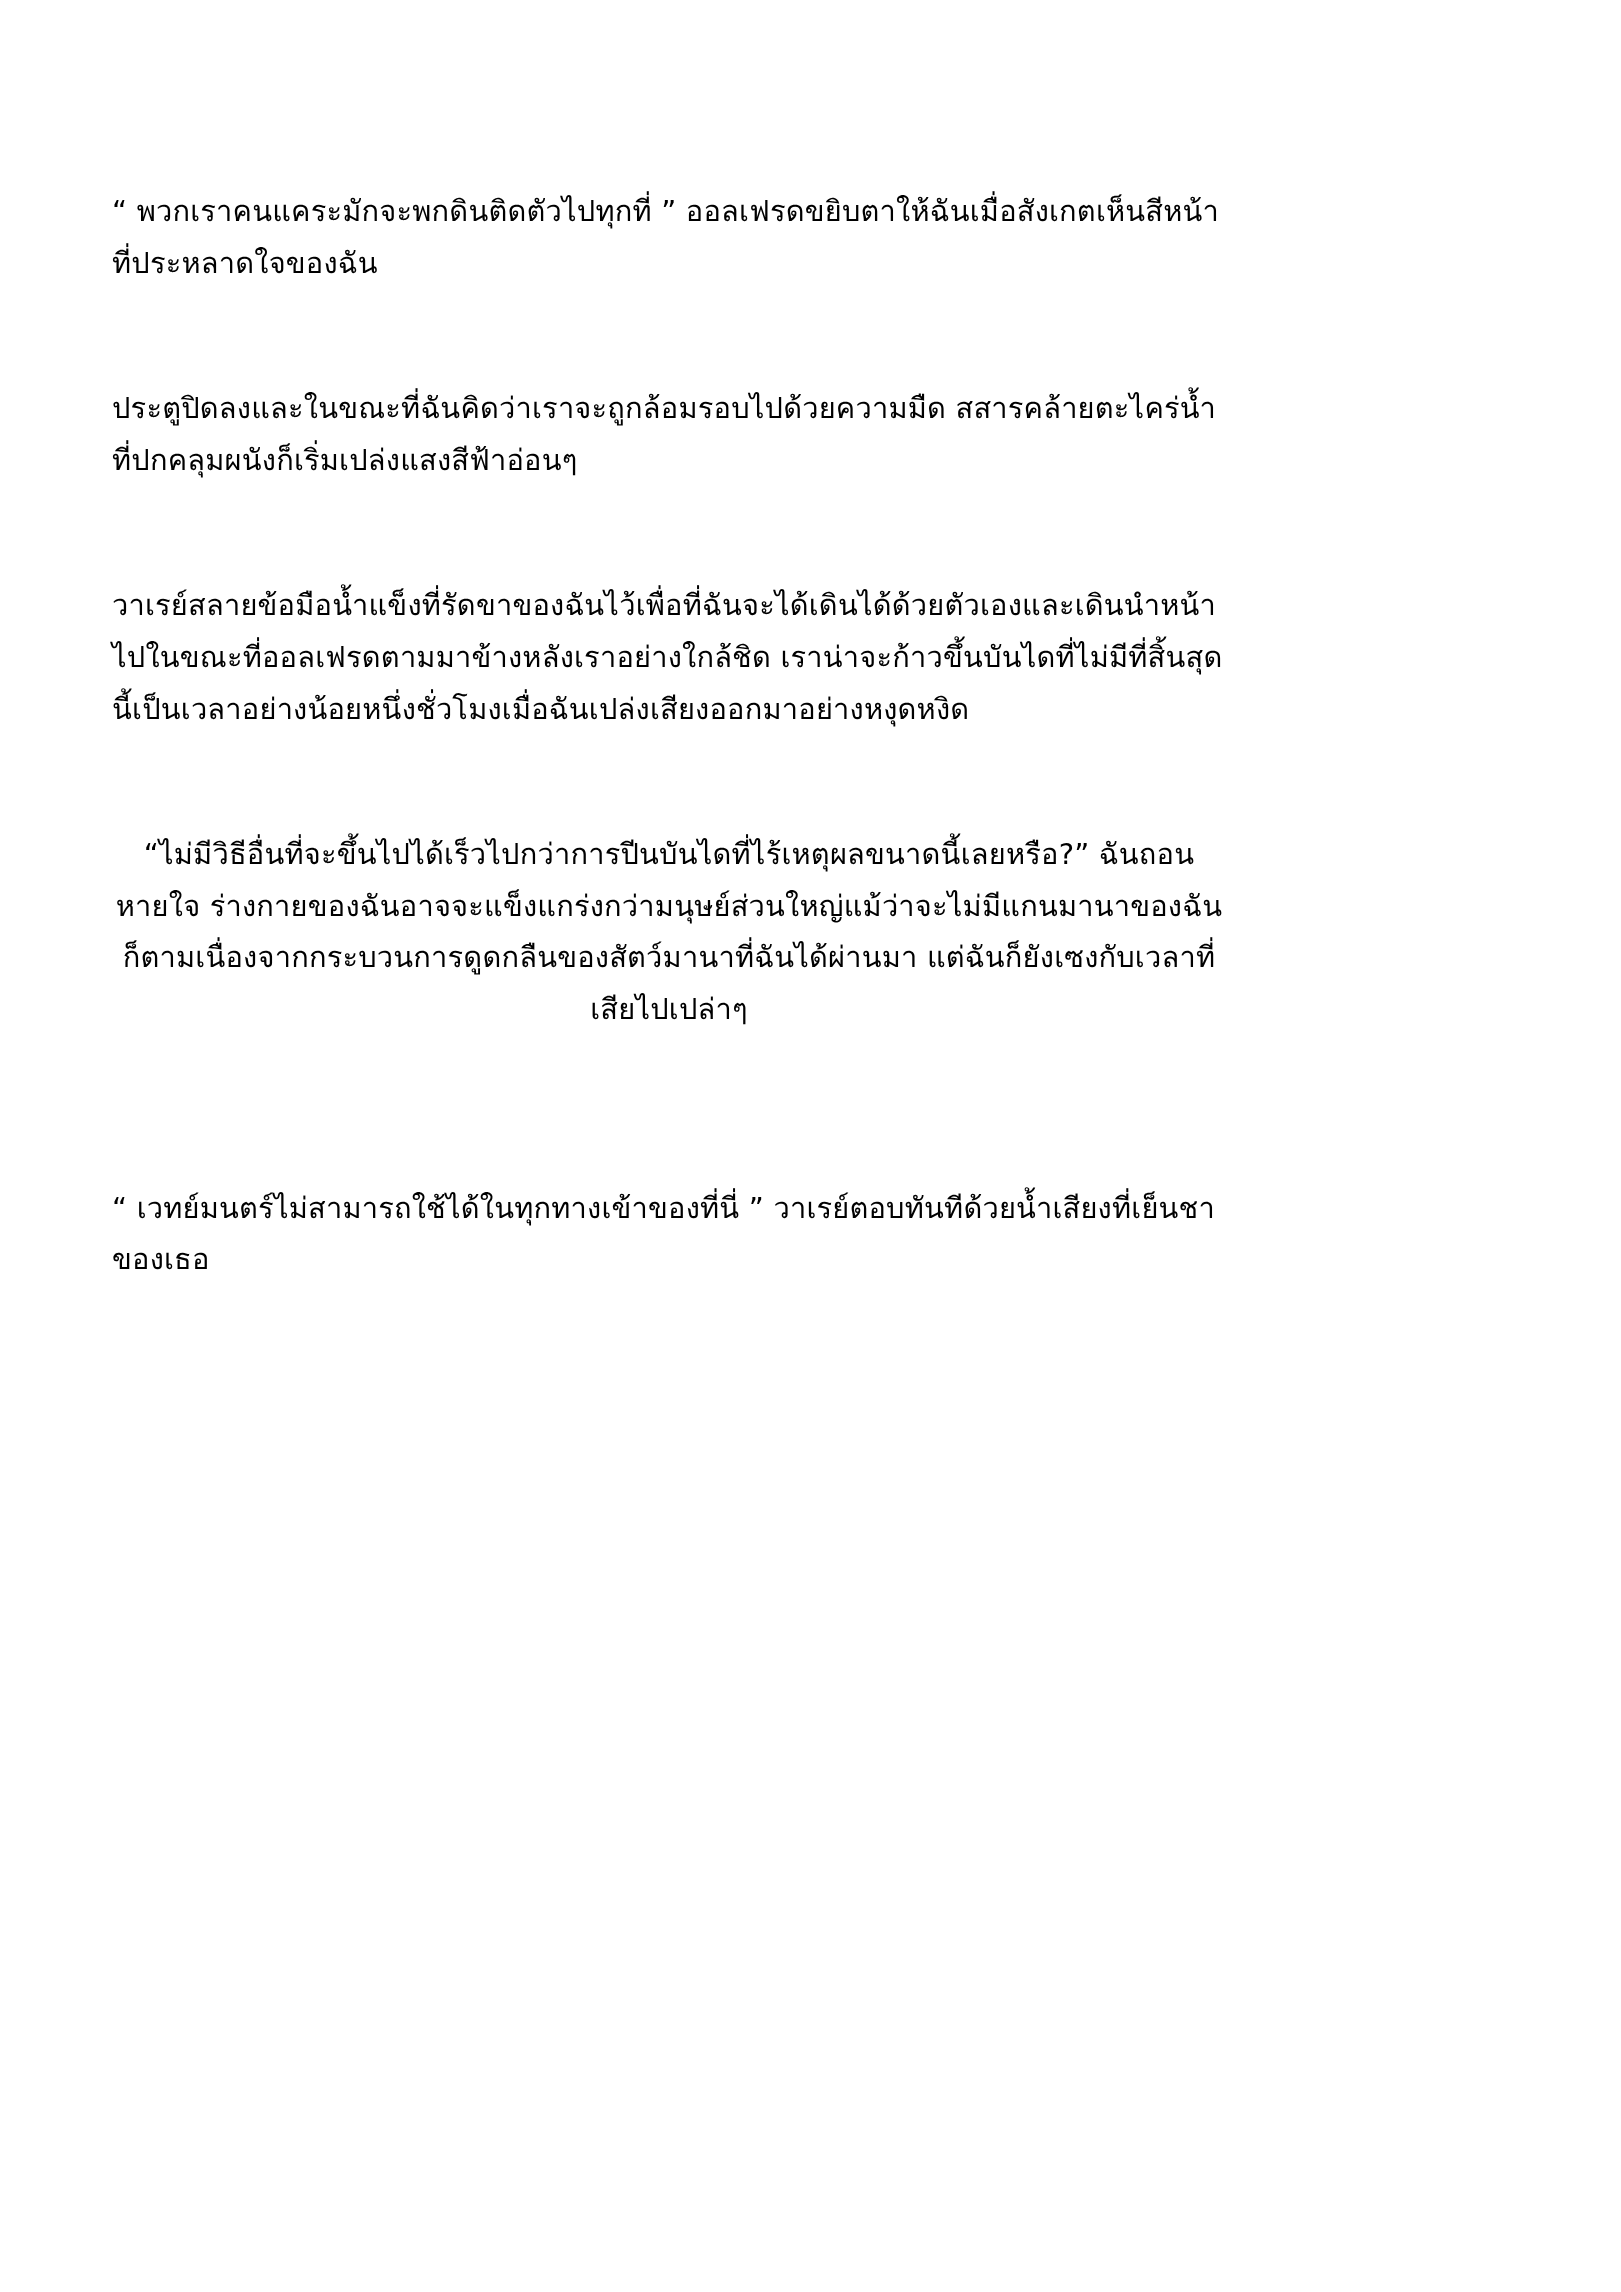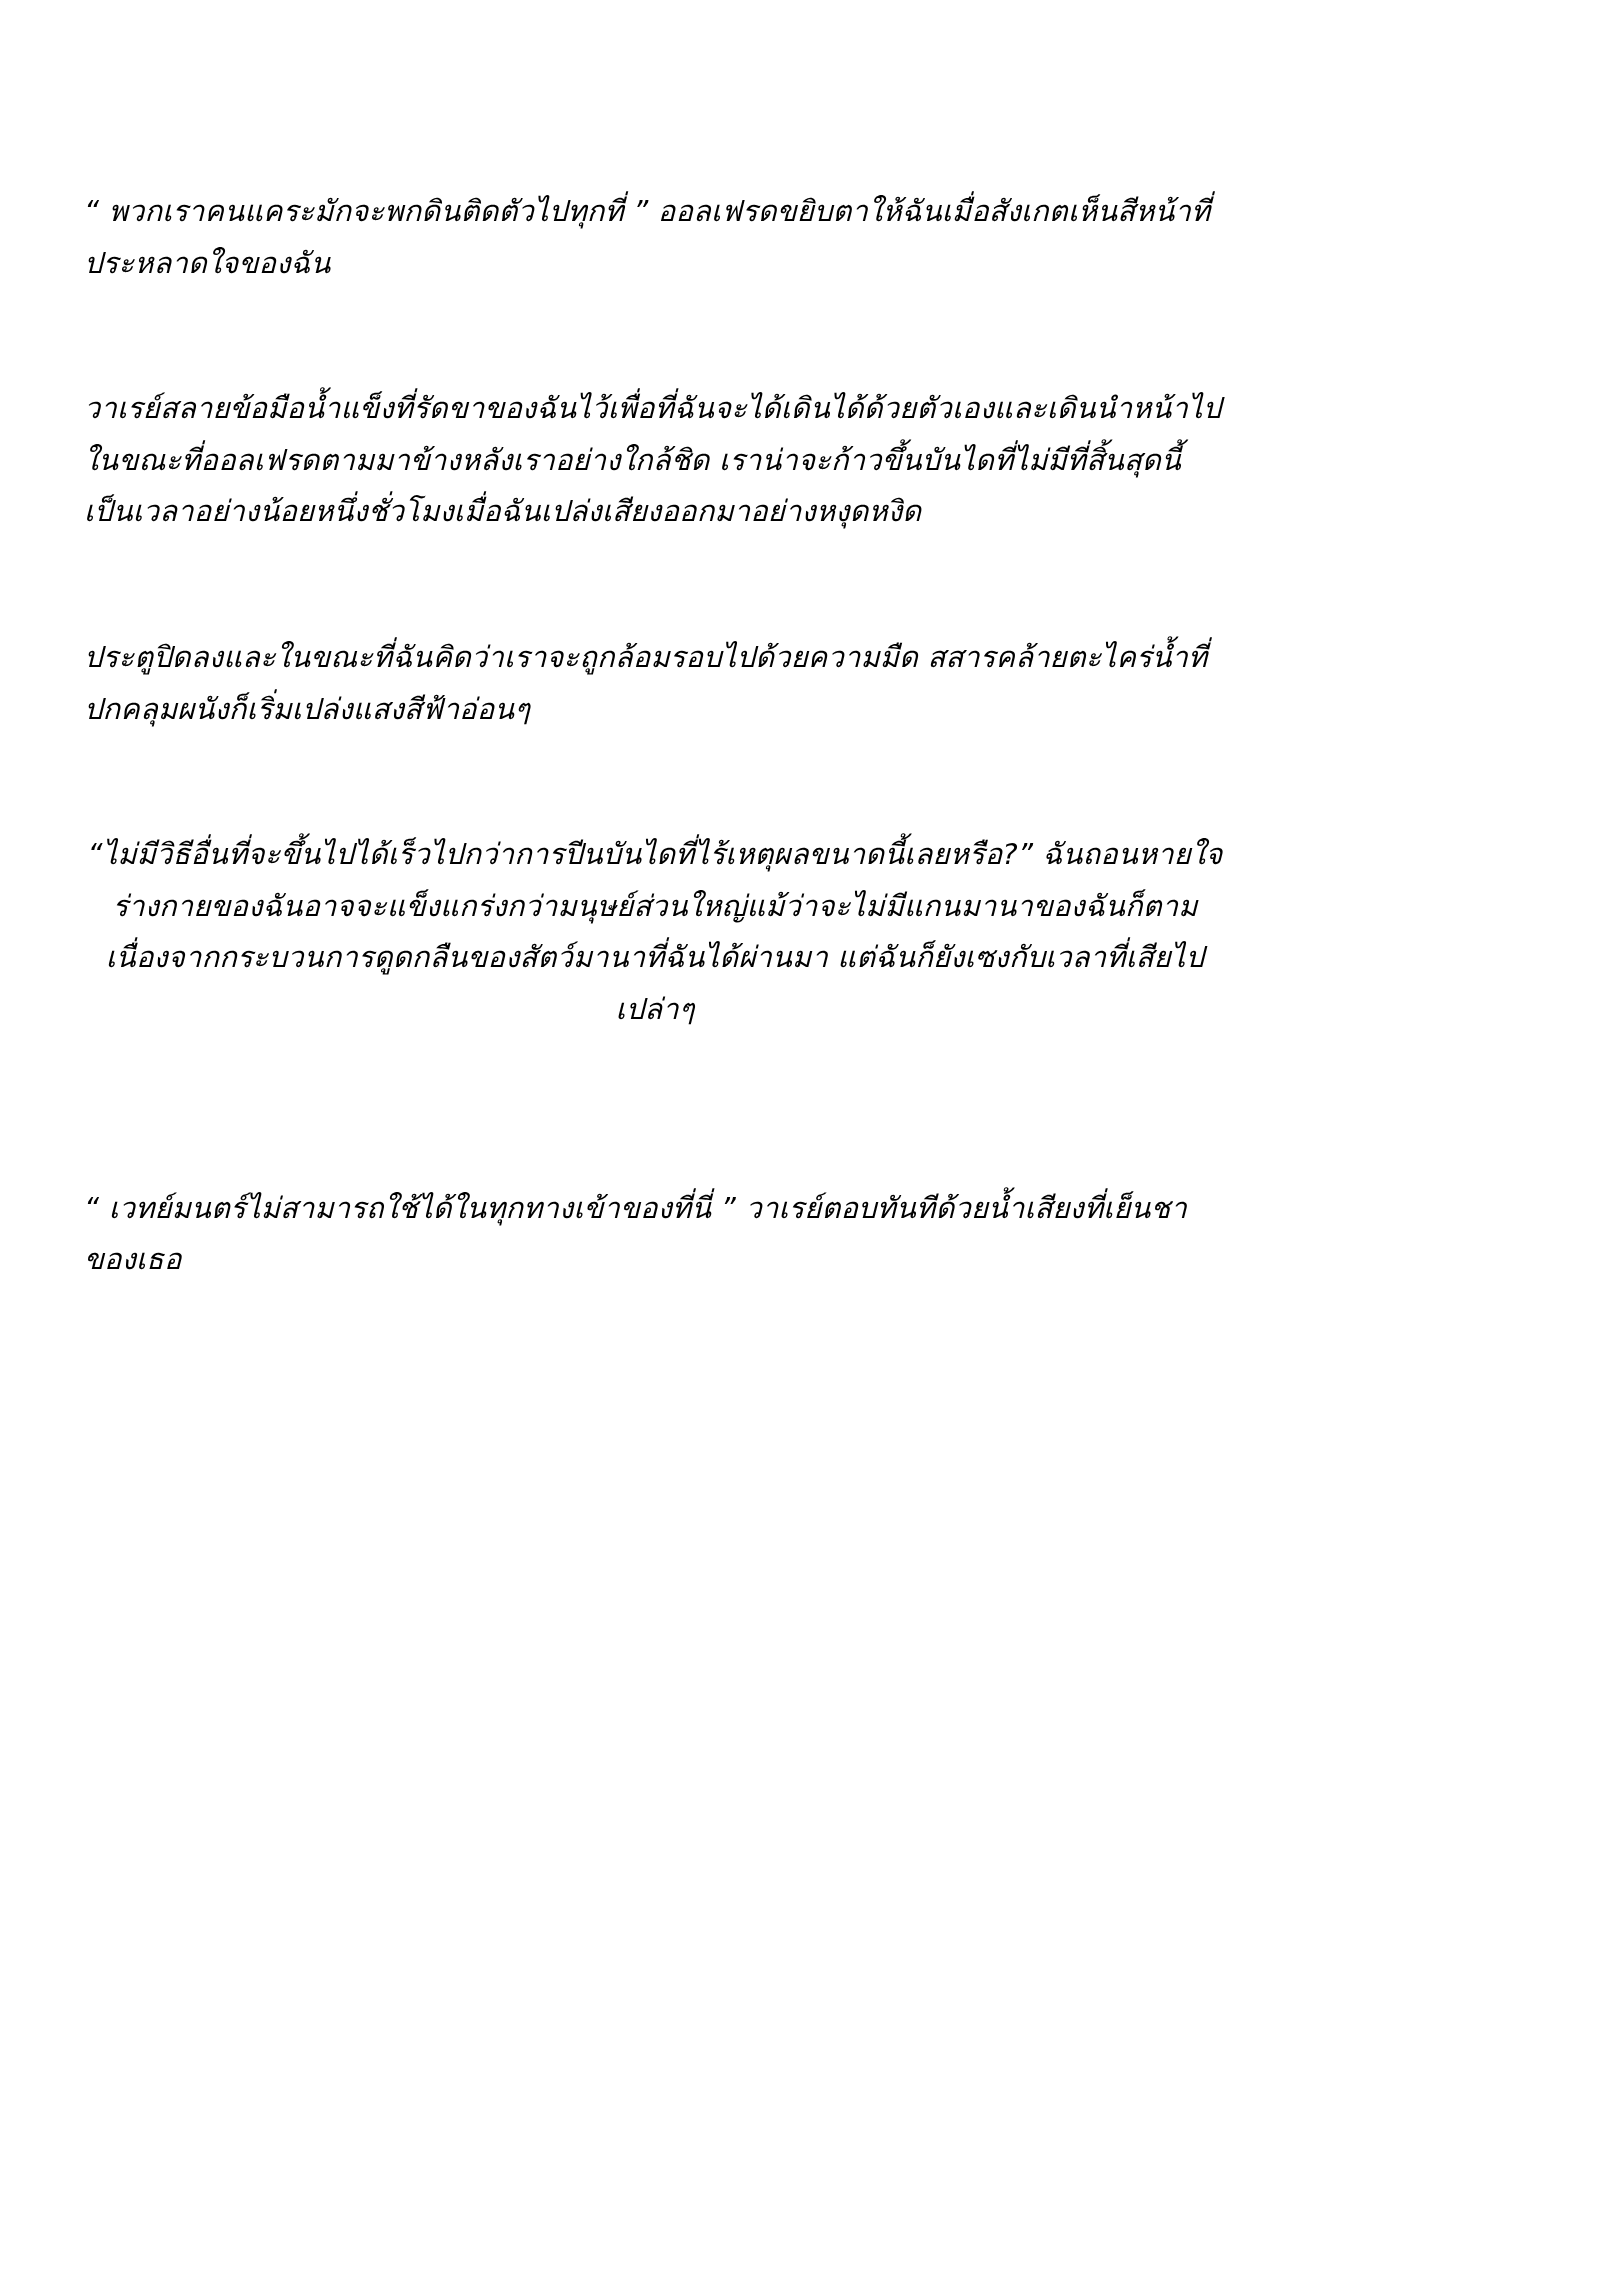--- a/index.html
+++ b/index.html
@@ -11,23 +11,22 @@
     width: 1621px;
     height: 2293px;
     font-family: "DejaVu Sans", sans-serif;
     color: #000000;
     overflow: hidden;
   }
   .page {
     box-sizing: border-box;
     width: 1427px;
     height: 2293px;
-    padding: 186px 201px 118px 84px;
+    padding: 186px 201px 118px 112px;
     background: #ffffff;
-    font-style: italic;
   }
   .doc-body {
     width: 100%;
   }
   .para {
     font-size: 29px;
     line-height: 1.78;
     letter-spacing: 0.2px;
     text-align: left;
     word-break: break-word;
@@ -41,19 +40,19 @@
     margin-bottom: 147px;
     text-align: center;
   }
 </style>
 </head>
 <body>
 
 <div class="page">
   <div class="doc-body">
     <p class="para">“ พวกเราคนแคระมักจะพกดินติดตัวไปทุกที่ ” ออลเฟรดขยิบตาให้ฉันเมื่อสังเกตเห็นสีหน้าที่ประหลาดใจของฉัน</p>
+    <p class="para">ประตูปิดลงและในขณะที่ฉันคิดว่าเราจะถูกล้อมรอบไปด้วยความมืด สสารคล้ายตะไคร่น้ำที่ปกคลุมผนังก็เริ่มเปล่งแสงสีฟ้าอ่อนๆ</p>
     <p class="para">วาเรย์สลายข้อมือน้ำแข็งที่รัดขาของฉันไว้เพื่อที่ฉันจะได้เดินได้ด้วยตัวเองและเดินนำหน้าไปในขณะที่ออลเฟรดตามมาข้างหลังเราอย่างใกล้ชิด เราน่าจะก้าวขึ้นบันไดที่ไม่มีที่สิ้นสุดนี้เป็นเวลาอย่างน้อยหนึ่งชั่วโมงเมื่อฉันเปล่งเสียงออกมาอย่างหงุดหงิด</p>
-    <p class="para">ประตูปิดลงและในขณะที่ฉันคิดว่าเราจะถูกล้อมรอบไปด้วยความมืด สสารคล้ายตะไคร่น้ำที่ปกคลุมผนังก็เริ่มเปล่งแสงสีฟ้าอ่อนๆ</p>
     <p class="para gap-large">“ไม่มีวิธีอื่นที่จะขึ้นไปได้เร็วไปกว่าการปีนบันไดที่ไร้เหตุผลขนาดนี้เลยหรือ?” ฉันถอนหายใจ ร่างกายของฉันอาจจะแข็งแกร่งกว่ามนุษย์ส่วนใหญ่แม้ว่าจะไม่มีแกนมานาของฉันก็ตามเนื่องจากกระบวนการดูดกลืนของสัตว์มานาที่ฉันได้ผ่านมา แต่ฉันก็ยังเซงกับเวลาที่เสียไปเปล่าๆ</p>
     <p class="para">“ เวทย์มนตร์ไม่สามารถใช้ได้ในทุกทางเข้าของที่นี่ ” วาเรย์ตอบทันทีด้วยน้ำเสียงที่เย็นชาของเธอ</p>
   </div>
 </div>
 
 
 </body></html>

